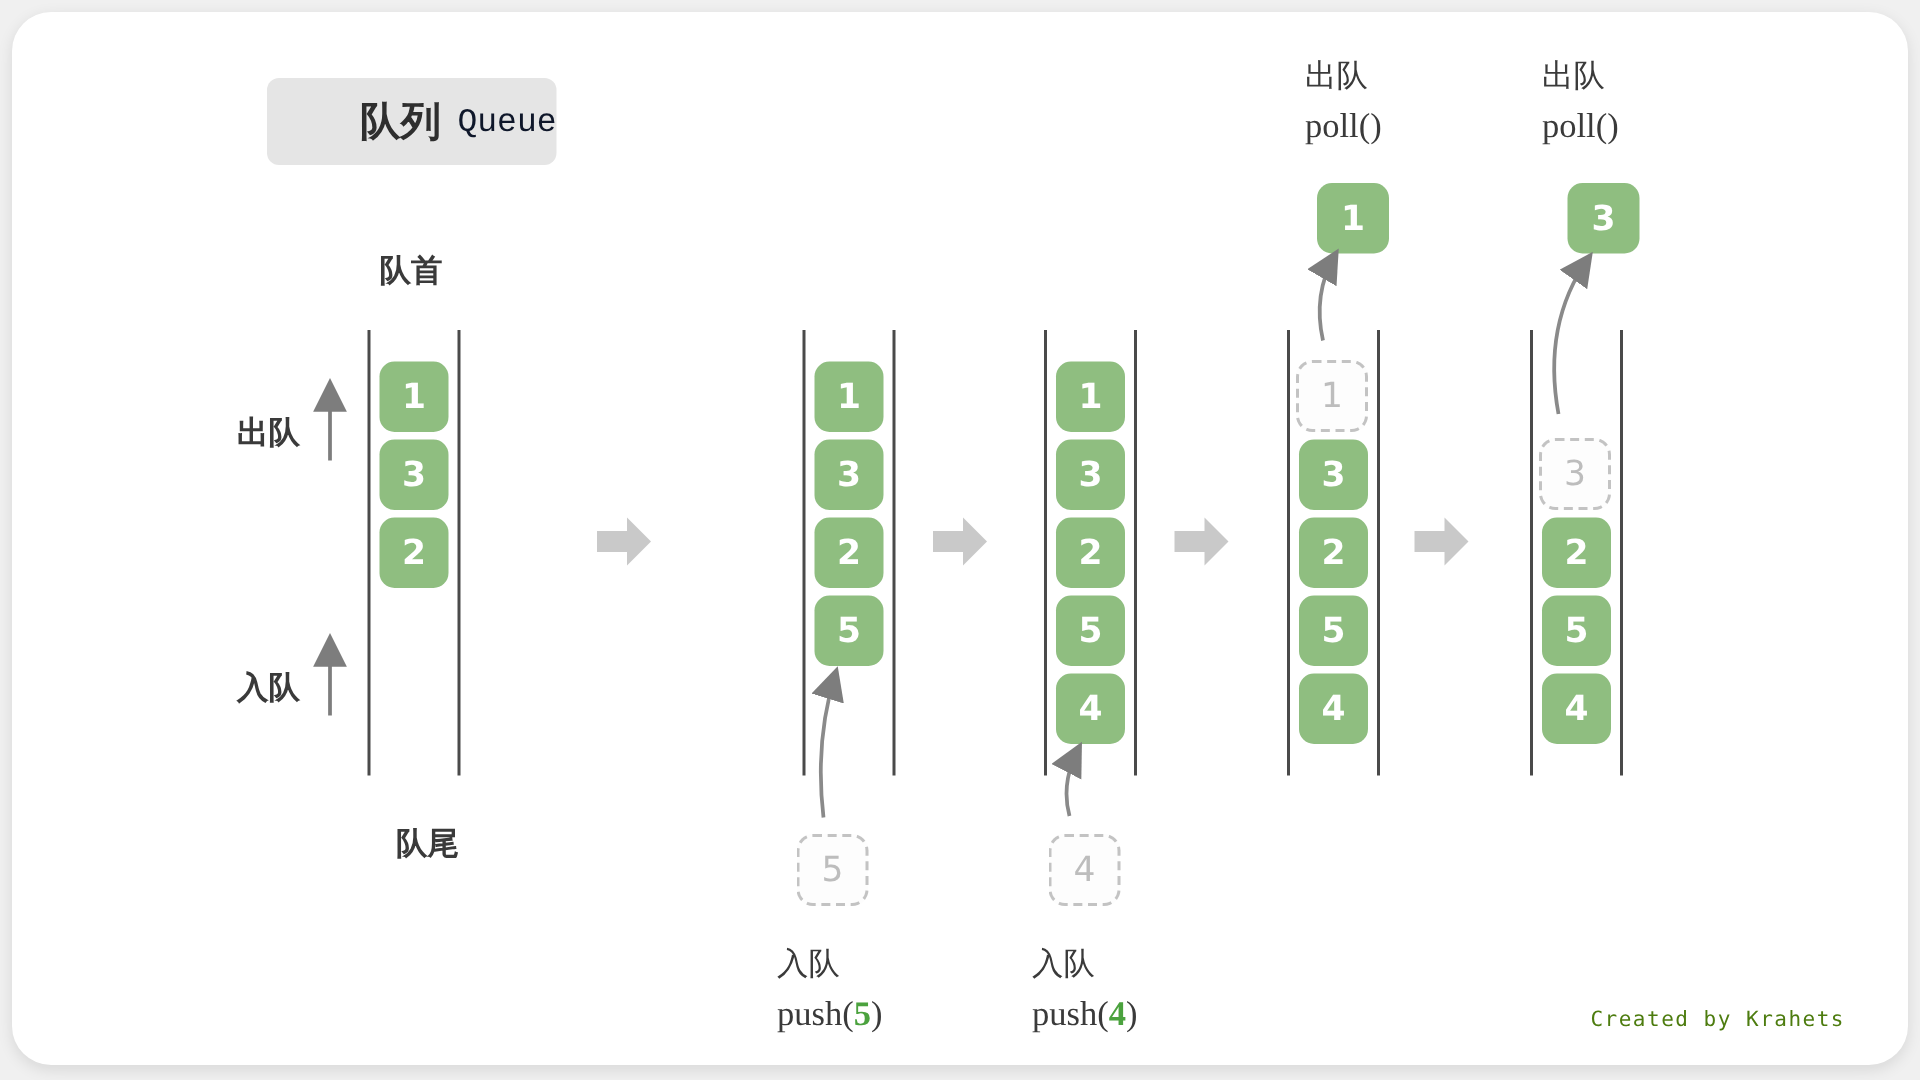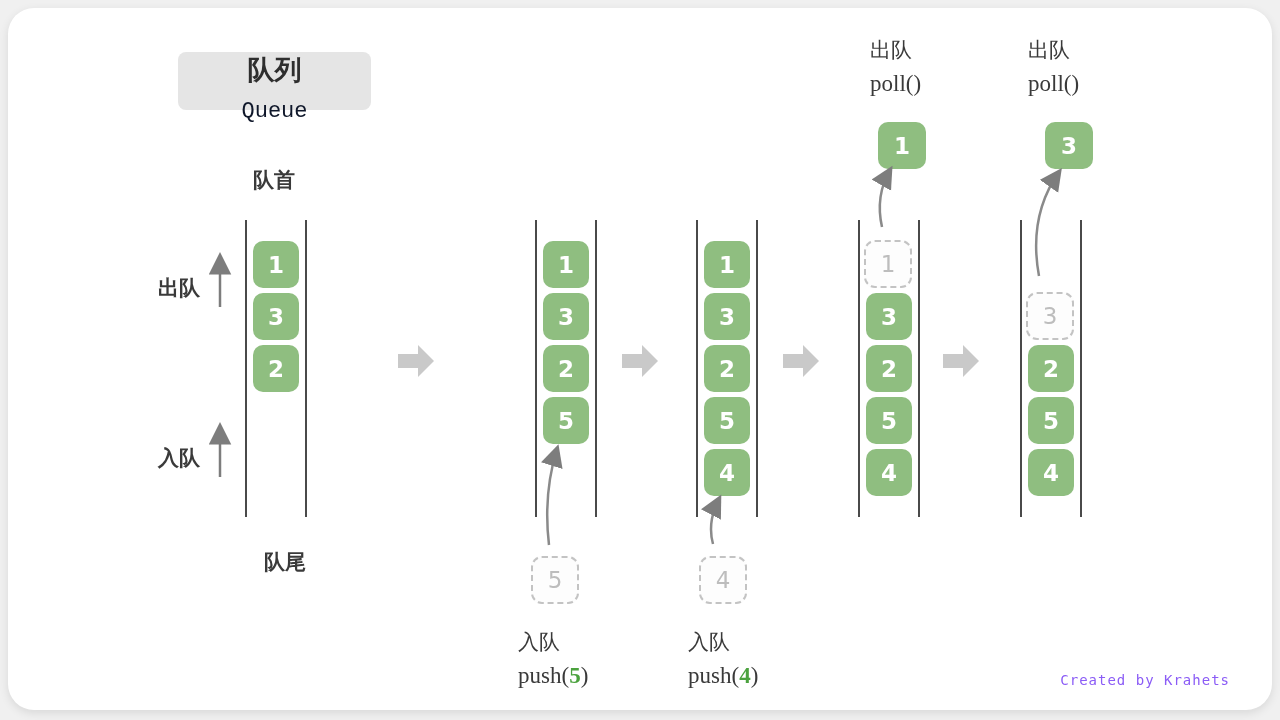--- a/index.html
+++ b/index.html
@@ -16,21 +16,21 @@
     background: #ffffff;
     border-radius: 26px;
     box-shadow: 0 3px 10px rgba(0,0,0,0.10);
   }
   .abs { position: absolute; }
 
   
   .badge {
     left: 170px; top: 44px; width: 193px; height: 58px;
     background: #e5e5e5; border-radius: 8px;
-    display: flex; align-items: center; justify-content: space-between; gap: 11px; flex-direction: column;
+    display: flex; align-items: center; justify-content: flex-end; gap: 11px;
   }
   .badge-zh { font-size: 27px; font-weight: 700; color: #2e2e2e; }
   .badge-en { font-size: 22px; color: #0f172a;
     font-family: Liberation Mono, monospace; }
 
   
   .cjk-label { font-size: 21px; font-weight: 700; color: #3a3a3a; white-space: nowrap; }
 
   
   .rail { width: 2px; background: #4a4a4a; top: 212px; height: 297px; }
@@ -54,21 +54,21 @@
   }
   .op .action { font-size: 21px; font-weight: 500; color: #3a3a3a; }
   .op .code {
     font-size: 23px; color: #3a3a3a;
     font-family: Liberation Serif, serif;
   }
   .op .code .arg { color: #4ba23e; font-weight: 700; }
 
   .watermark {
     right: 42px; bottom: 22px;
-    font-size: 14px; letter-spacing: 1px; color: #8b5cf6;
+    font-size: 14px; letter-spacing: 1px; color: #4d7c0f;
     font-family: "DejaVu Sans Mono", "Liberation Mono", monospace;
   }
 
   svg.overlay { position: absolute; left: 0; top: 0; pointer-events: none; }
 </style>
 </head>
 <body>
 
 <div class="card">
 

